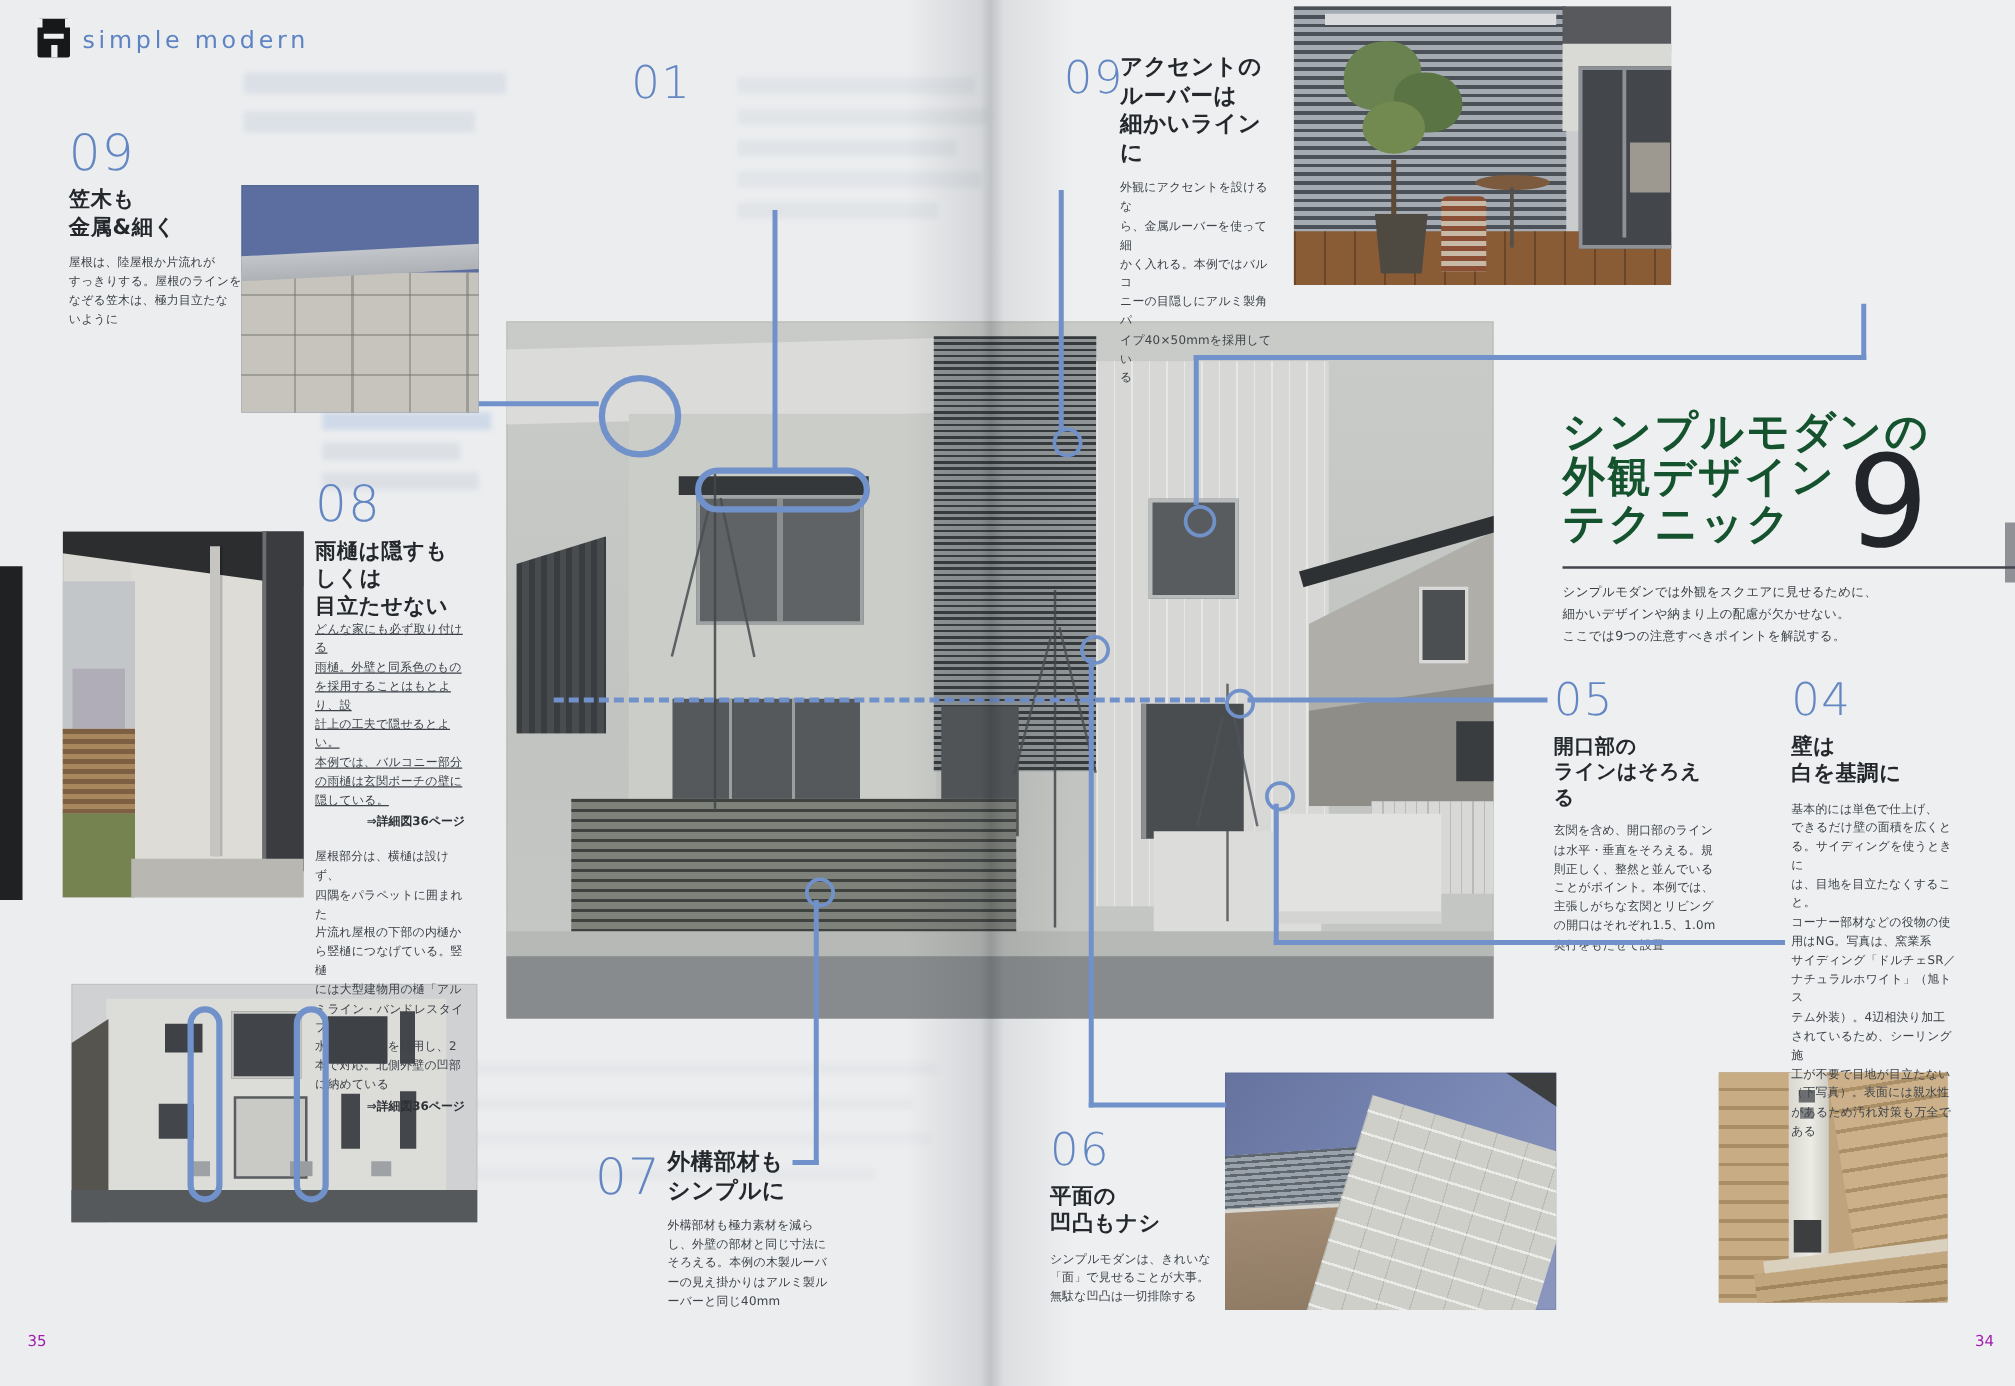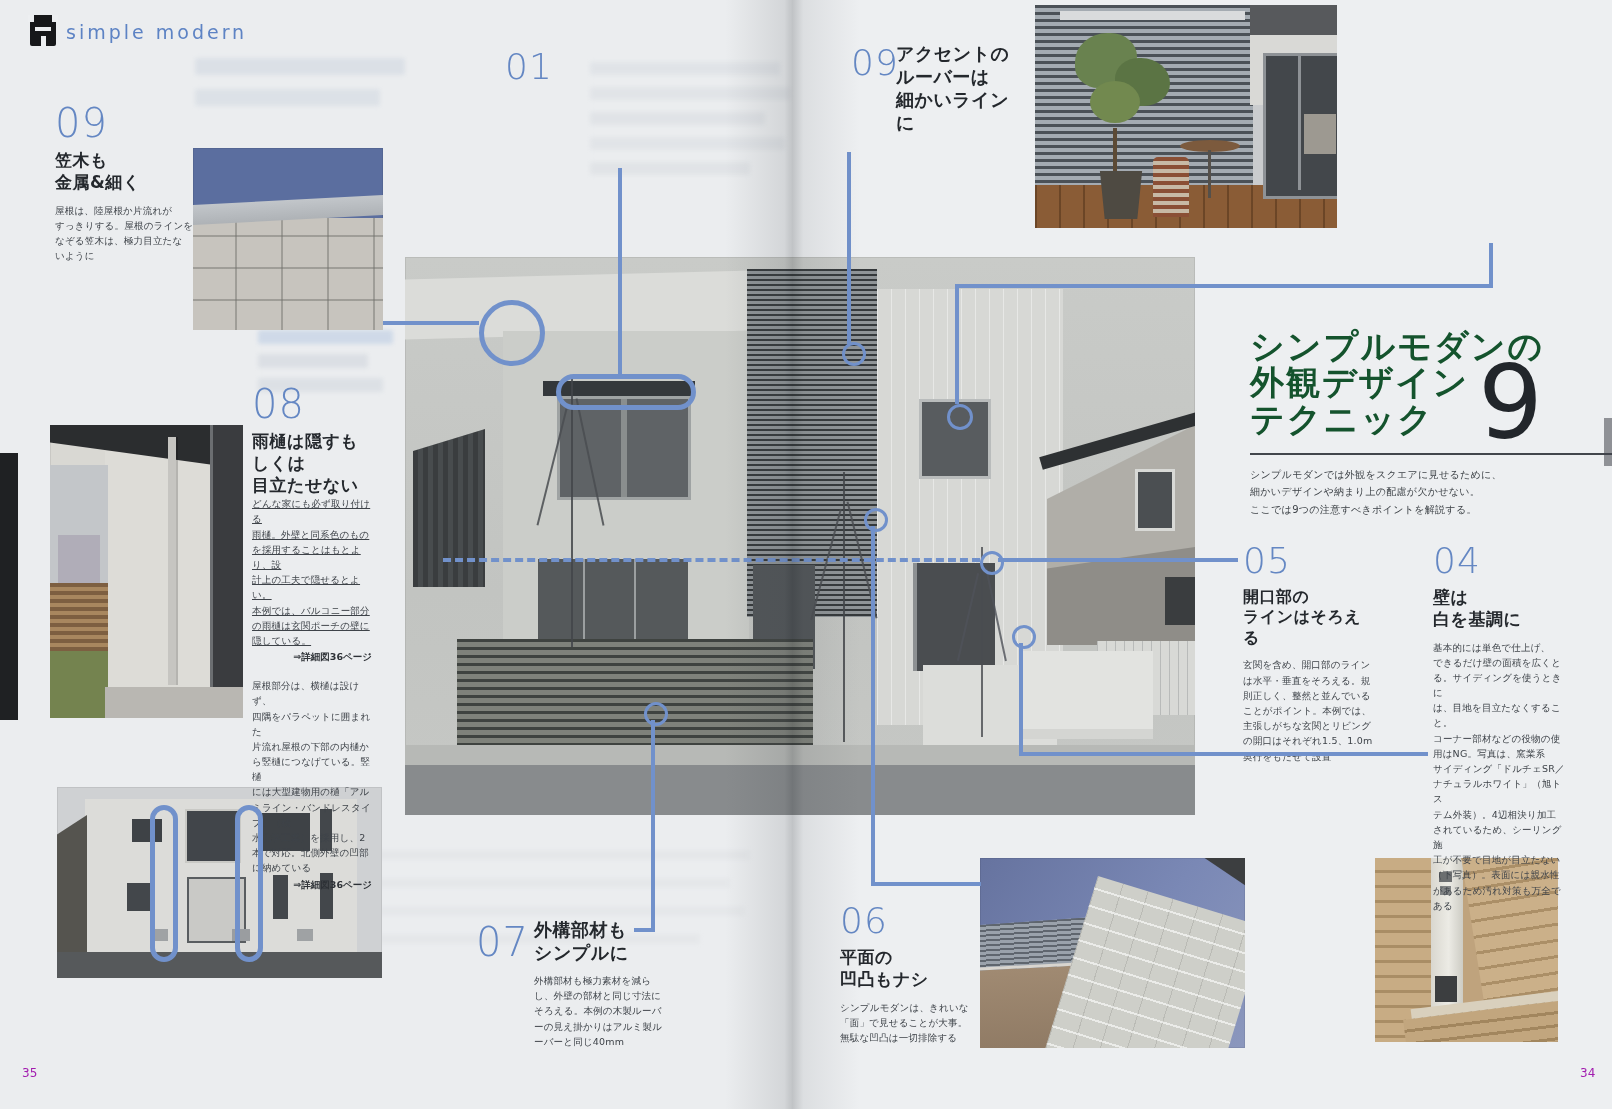--- a/index.html
+++ b/index.html
@@ -244,20 +244,26 @@
     </div>
   </div>
 
   <div class="tip" style="left:851px;top:42px;width:172px;">
     <div style="display:grid;grid-template-columns:45px 1fr;">
       <div class="tip-num" style="font-size:36px;margin-top:3px;">09</div>
       <div>
         <div class="tip-heading pre" style="font-size:18px;">アクセントの
 ルーバーは
 細かいラインに</div>
+        <div class="tip-body pre">外観にアクセントを設けるな
+ら、金属ルーバーを使って細
+かく入れる。本例ではバルコ
+ニーの目隠しにアルミ製角パ
+イプ40×50mmを採用してい
+る</div>
       </div>
     </div>
   </div>
 
 
   <div class="tip" style="left:1243px;top:543px;width:132px;">
     <div class="tip-num" style="font-size:36px;">05</div>
     <div class="tip-heading pre" style="font-size:16px;margin-top:8px;">開口部の
 ラインはそろえる</div>
     <div class="tip-body pre">玄関を含め、開口部のライン

